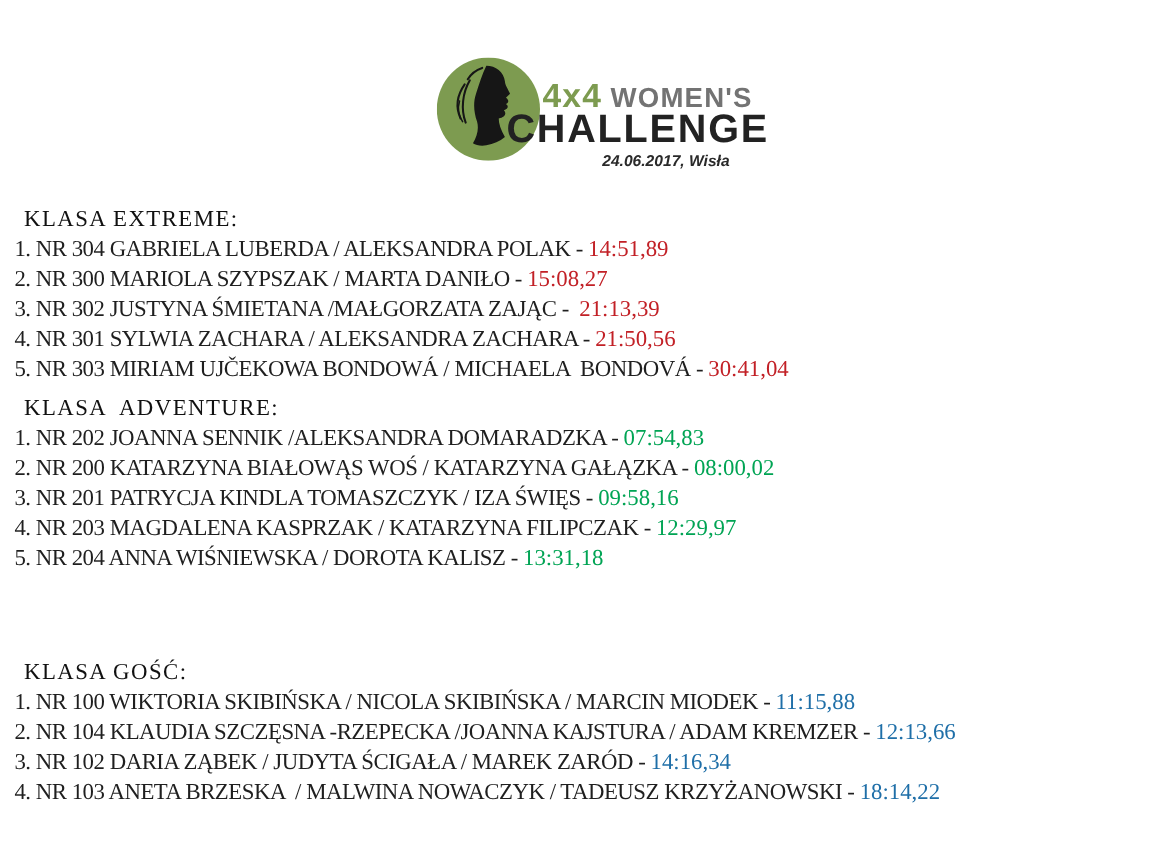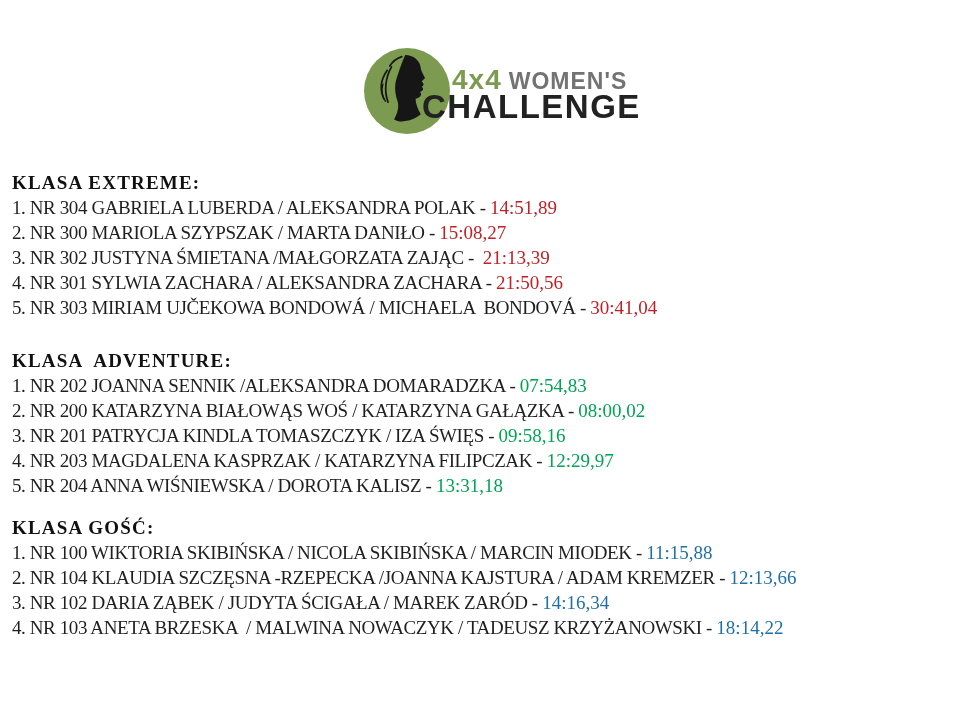--- a/index.html
+++ b/index.html
@@ -17,23 +17,23 @@
   .brand-womens { font-size:23px; color:#737373; letter-spacing:1px; }
   .brand-challenge { position:absolute; left:422px; top:88px; font-family:"Liberation Sans", sans-serif;
                      font-weight:900; font-size:33px; color:#222222; letter-spacing:1.5px;text-align:center; }
   .brand-date { position:absolute; left:412px; top:126px; width:196px; text-align:right;
                 font-family:"Liberation Sans", sans-serif; font-weight:700; font-style:italic;
                 font-size:13px; color:#2a2a2a; }
 
   
   .section { position:absolute; left:12px; white-space:pre; }
   .sec-extreme   { top:170px; }
-  .sec-adventure { top:348px; }
-  .sec-gosc      { top:515px; }
-  .heading { font-weight:bold; font-size:19px; line-height:25px; letter-spacing:1.2px; color:#111111; }
+  .sec-adventure { top:328px; }
+  .sec-gosc      { top:548px; }
+  .heading { font-weight:normal; font-size:19px; line-height:25px; letter-spacing:1.2px; color:#111111;margin-left:8px; }
   .entry   { font-size:19px; line-height:25px; letter-spacing:-0.4px; color:#1f1f1f; }
   .entry .time { letter-spacing:0; }
 </style>
 </head>
 <body>
 
 <div class="page">
 
   <div class="logo">
     <svg class="logo-mark" viewBox="0 0 100 100">
@@ -55,19 +55,20 @@
       <path fill="none" stroke="#161616" stroke-width="2" stroke-linecap="round" d="M 32 22 C 25 34 23 50 28 63"></path>
       <path fill="none" stroke="#161616" stroke-width="1.5" stroke-linecap="round" d="M 22 42 C 20 49 21 56 25 62"></path>
       <path fill="none" stroke="#161616" stroke-width="2" stroke-linecap="round" d="M 44 10 C 38 12 33 16 30 21"></path>
     </svg>
 
     <div class="wordmark-line1">
       <span class="brand-4x4">4x4</span>
       <span class="brand-womens">WOMEN'S</span>
     </div>
     <div class="brand-challenge">CHALLENGE</div>
+    <div class="brand-date">24.06.2017, Wisła</div>
   </div>
 
   <div class="section sec-extreme"><div class="heading">KLASA EXTREME:</div><div class="entry"><span class="team">1. NR 304 GABRIELA LUBERDA / ALEKSANDRA POLAK - </span><span class="time" style="color: rgb(194, 32, 38);">14:51,89</span></div><div class="entry"><span class="team">2. NR 300 MARIOLA SZYPSZAK / MARTA DANIŁO - </span><span class="time" style="color: rgb(194, 32, 38);">15:08,27</span></div><div class="entry"><span class="team">3. NR 302 JUSTYNA ŚMIETANA /MAŁGORZATA ZAJĄC -  </span><span class="time" style="color: rgb(194, 32, 38);">21:13,39</span></div><div class="entry"><span class="team">4. NR 301 SYLWIA ZACHARA / ALEKSANDRA ZACHARA - </span><span class="time" style="color: rgb(194, 32, 38);">21:50,56</span></div><div class="entry"><span class="team">5. NR 303 MIRIAM UJČEKOWA BONDOWÁ / MICHAELA  BONDOVÁ - </span><span class="time" style="color: rgb(194, 32, 38);">30:41,04</span></div></div>
   <div class="section sec-adventure"><div class="heading">KLASA  ADVENTURE:</div><div class="entry"><span class="team">1. NR 202 JOANNA SENNIK /ALEKSANDRA DOMARADZKA - </span><span class="time" style="color: rgb(0, 164, 84);">07:54,83</span></div><div class="entry"><span class="team">2. NR 200 KATARZYNA BIAŁOWĄS WOŚ / KATARZYNA GAŁĄZKA - </span><span class="time" style="color: rgb(0, 164, 84);">08:00,02</span></div><div class="entry"><span class="team">3. NR 201 PATRYCJA KINDLA TOMASZCZYK / IZA ŚWIĘS - </span><span class="time" style="color: rgb(0, 164, 84);">09:58,16</span></div><div class="entry"><span class="team">4. NR 203 MAGDALENA KASPRZAK / KATARZYNA FILIPCZAK - </span><span class="time" style="color: rgb(0, 164, 84);">12:29,97</span></div><div class="entry"><span class="team">5. NR 204 ANNA WIŚNIEWSKA / DOROTA KALISZ - </span><span class="time" style="color: rgb(0, 164, 84);">13:31,18</span></div></div>
   <div class="section sec-gosc"><div class="heading">KLASA GOŚĆ:</div><div class="entry"><span class="team">1. NR 100 WIKTORIA SKIBIŃSKA / NICOLA SKIBIŃSKA / MARCIN MIODEK - </span><span class="time" style="color: rgb(31, 111, 168);">11:15,88</span></div><div class="entry"><span class="team">2. NR 104 KLAUDIA SZCZĘSNA -RZEPECKA /JOANNA KAJSTURA / ADAM KREMZER - </span><span class="time" style="color: rgb(31, 111, 168);">12:13,66</span></div><div class="entry"><span class="team">3. NR 102 DARIA ZĄBEK / JUDYTA ŚCIGAŁA / MAREK ZARÓD - </span><span class="time" style="color: rgb(31, 111, 168);">14:16,34</span></div><div class="entry"><span class="team">4. NR 103 ANETA BRZESKA  / MALWINA NOWACZYK / TADEUSZ KRZYŻANOWSKI - </span><span class="time" style="color: rgb(31, 111, 168);">18:14,22</span></div></div>
 
 </div>
 
 </body></html>

